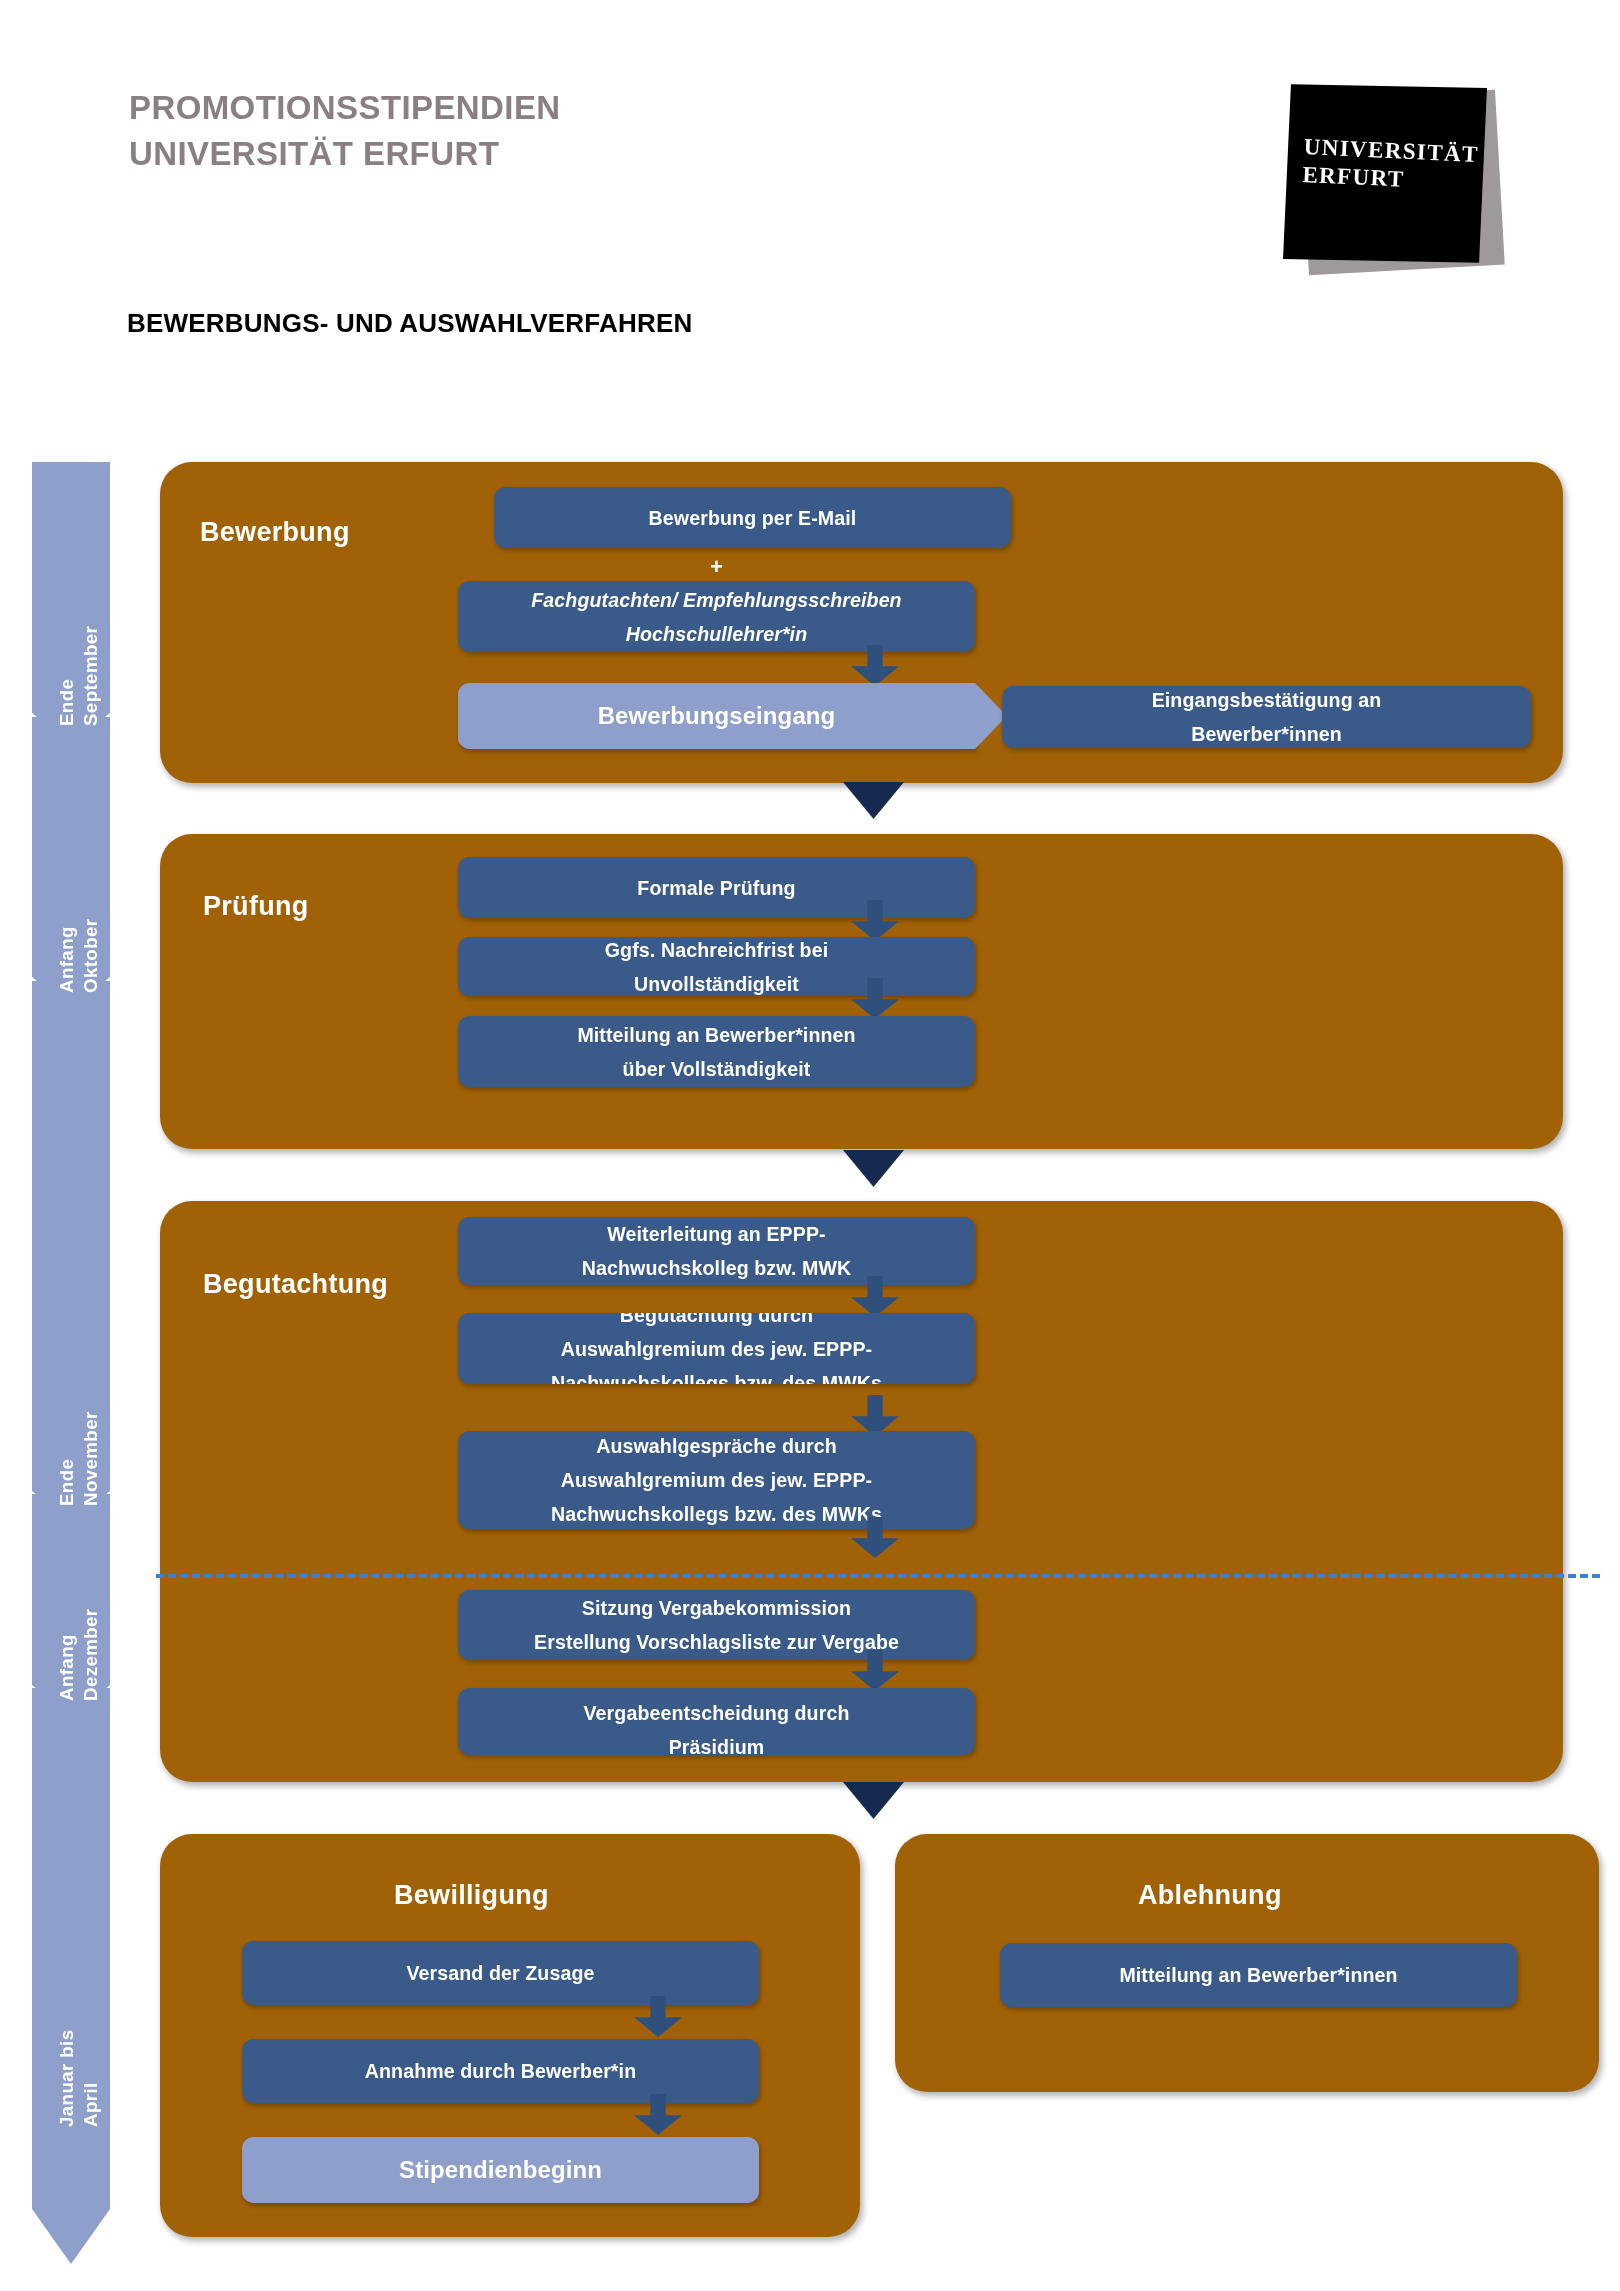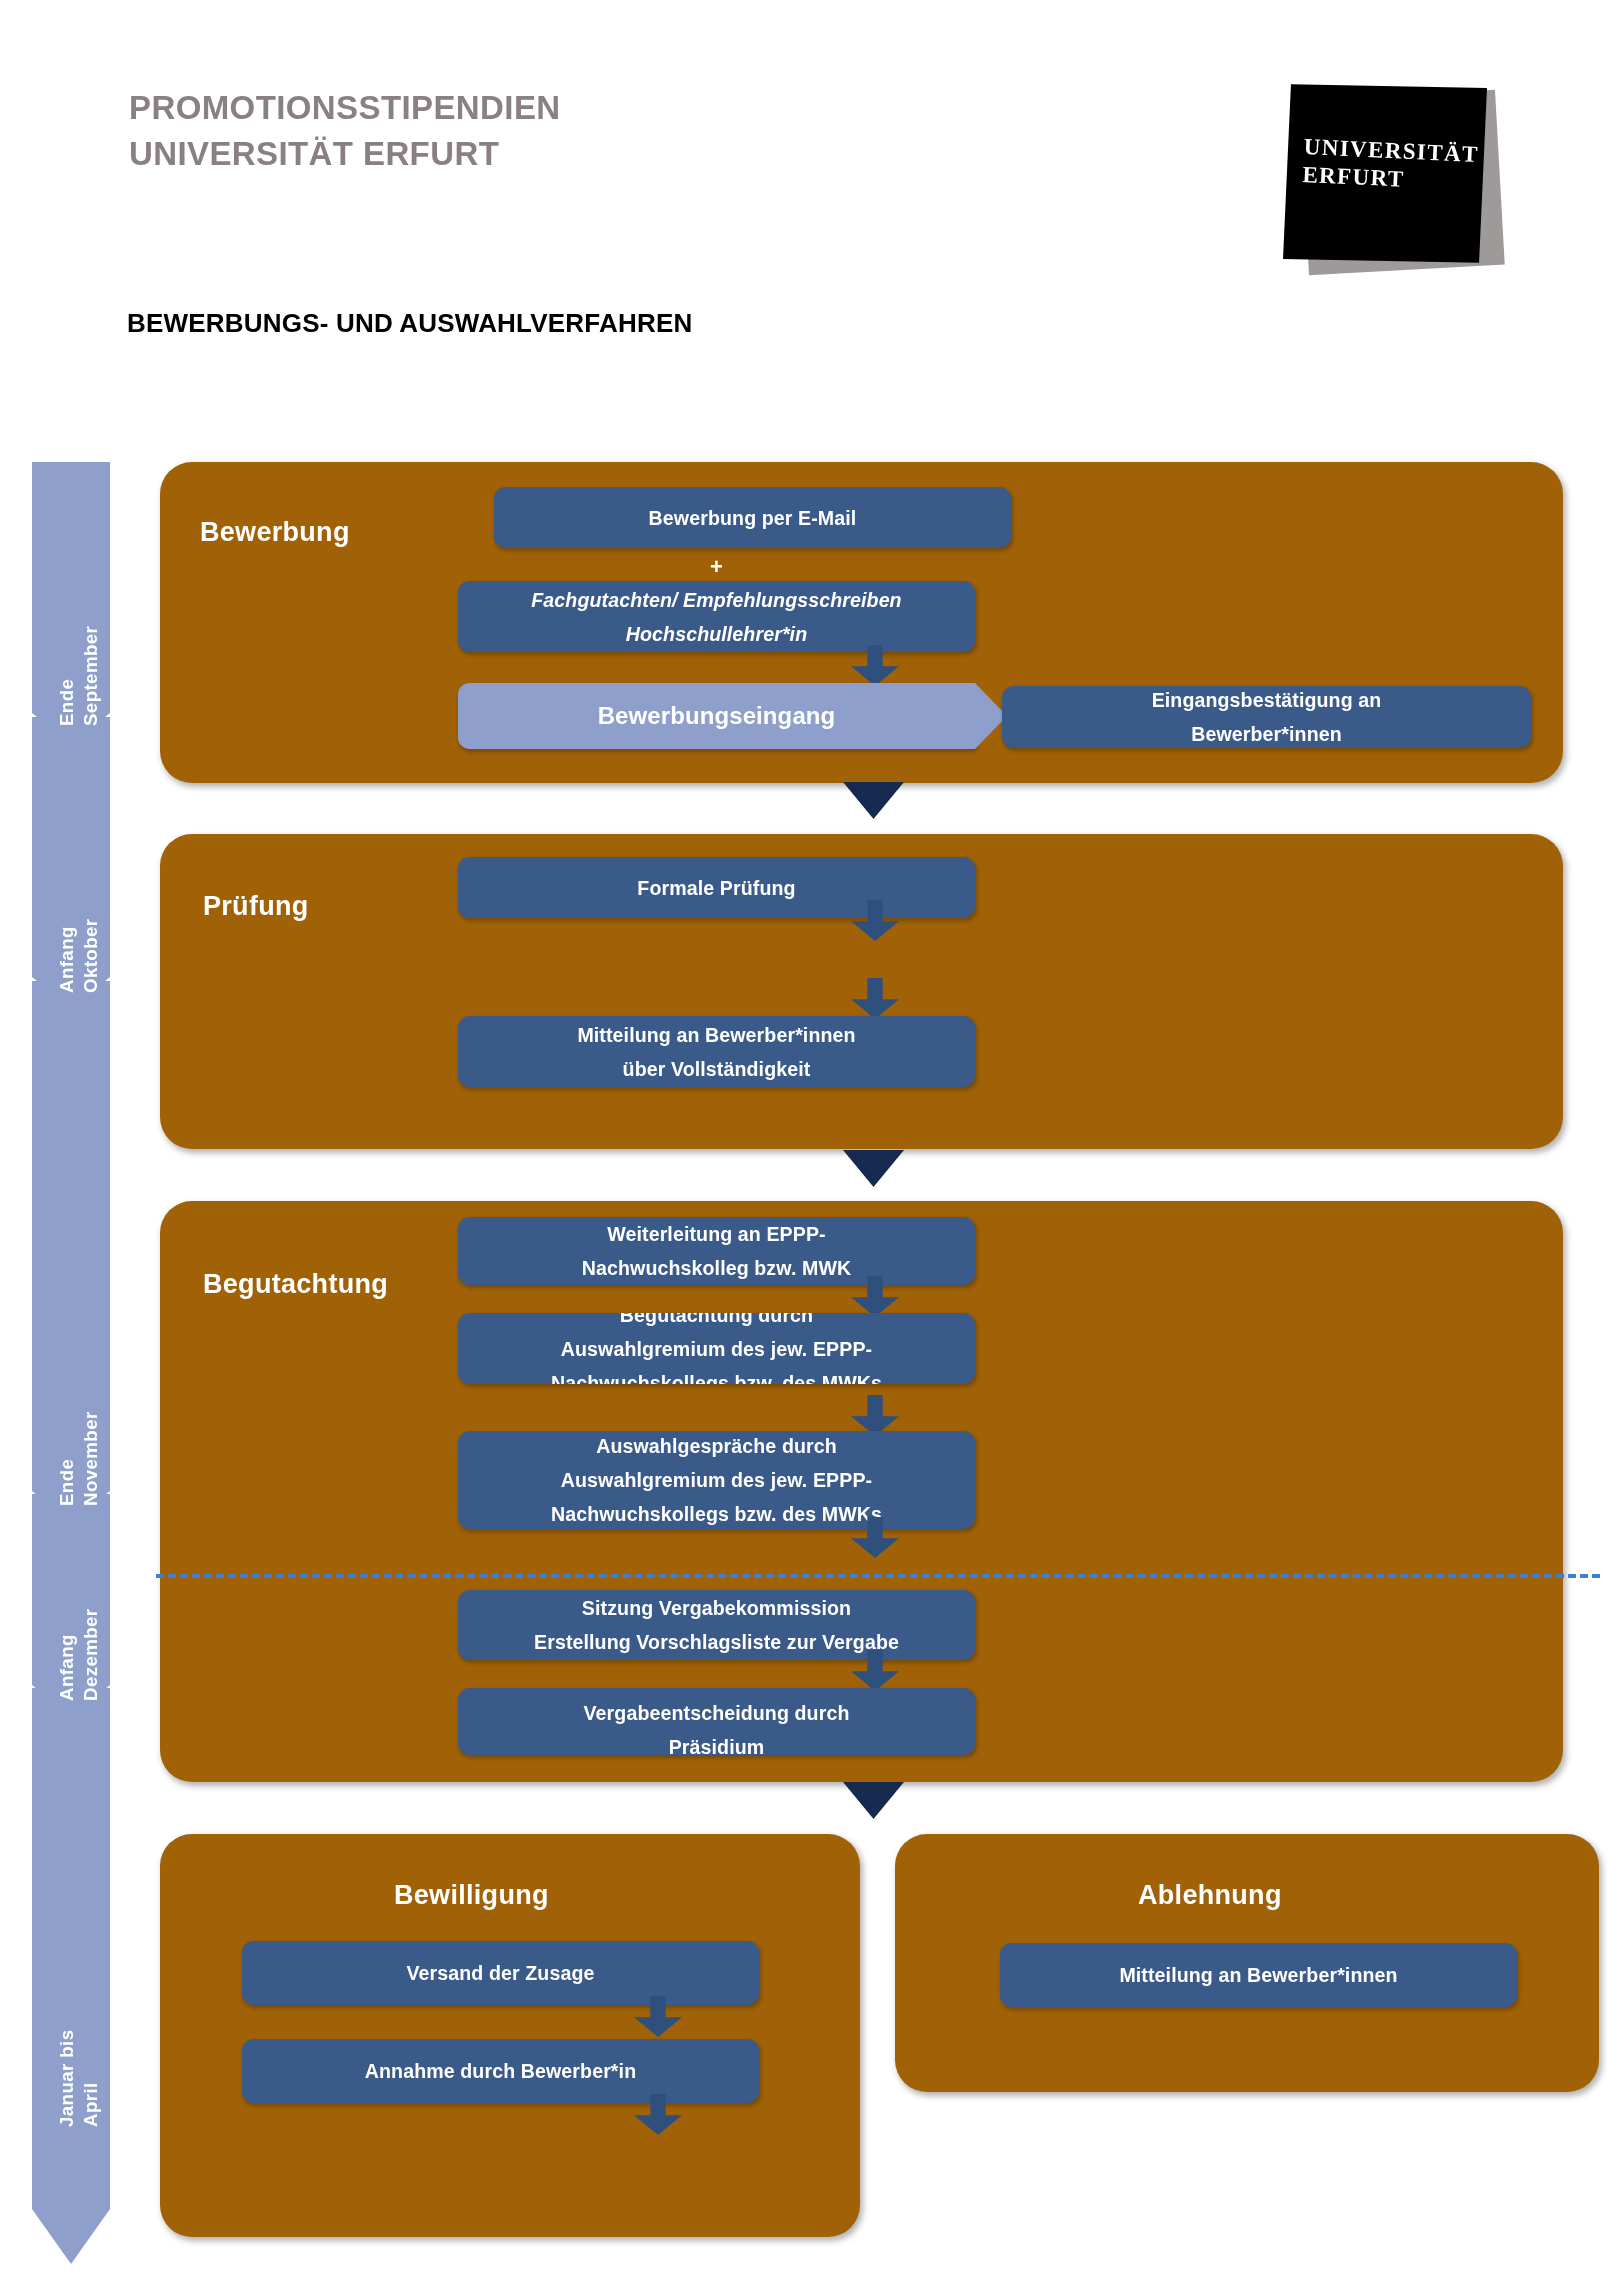--- a/index.html
+++ b/index.html
@@ -201,20 +201,22 @@
   <div class="box" style="left:1002px;top:686px;width:529px;height:62px;">Eingangsbestätigung an
 Bewerber*innen</div>
 
   <div class="card-arrow" style="left:843px;top:782px;width:61px;height:37px;"></div>
 
   <div class="card" style="left:160px;top:834px;width:1403px;height:315px;">
     <div class="card-title" style="left:43px;top:57px;">Prüfung</div>
   </div>
   <div class="box" style="left:458px;top:857px;width:517px;height:61px;">Formale Prüfung</div>
   <div class="conn" style="left:851px;top:900px;width:48px;height:41px;"></div>
+  <div class="box" style="left:458px;top:937px;width:517px;height:59px;">Ggfs. Nachreichfrist bei
+Unvollständigkeit</div>
   <div class="conn" style="left:851px;top:978px;width:48px;height:41px;"></div>
   <div class="box" style="left:458px;top:1016px;width:517px;height:71px;">Mitteilung an Bewerber*innen
 über Vollständigkeit</div>
 
   <div class="card-arrow" style="left:843px;top:1150px;width:61px;height:37px;"></div>
 
   <div class="card" style="left:160px;top:1201px;width:1403px;height:581px;">
     <div class="card-title" style="left:43px;top:68px;">Begutachtung</div>
   </div>
   <div class="box" style="left:458px;top:1217px;width:517px;height:68px;">Weiterleitung an EPPP-
@@ -239,20 +241,21 @@
 
   <div class="card-arrow" style="left:843px;top:1782px;width:61px;height:37px;"></div>
 
   <div class="card" style="left:160px;top:1834px;width:700px;height:403px;">
     <div class="card-title" style="left:234px;top:46px;">Bewilligung</div>
   </div>
   <div class="box" style="left:242px;top:1941px;width:517px;height:64px;">Versand der Zusage</div>
   <div class="conn" style="left:634px;top:1996px;width:48px;height:41px;"></div>
   <div class="box" style="left:242px;top:2039px;width:517px;height:64px;">Annahme durch Bewerber*in</div>
   <div class="conn" style="left:634px;top:2094px;width:48px;height:41px;"></div>
+  <div class="box light" style="left:242px;top:2137px;width:517px;height:66px;">Stipendienbeginn</div>
 
   <div class="card" style="left:895px;top:1834px;width:668px;height:258px;padding-left:36px;">
     <div class="card-title" style="left:243px;top:46px;">Ablehnung</div>
   </div>
   <div class="box" style="left:1000px;top:1943px;width:517px;height:64px;">Mitteilung an Bewerber*innen</div>
 
 </div>
 
 
 </body></html>

